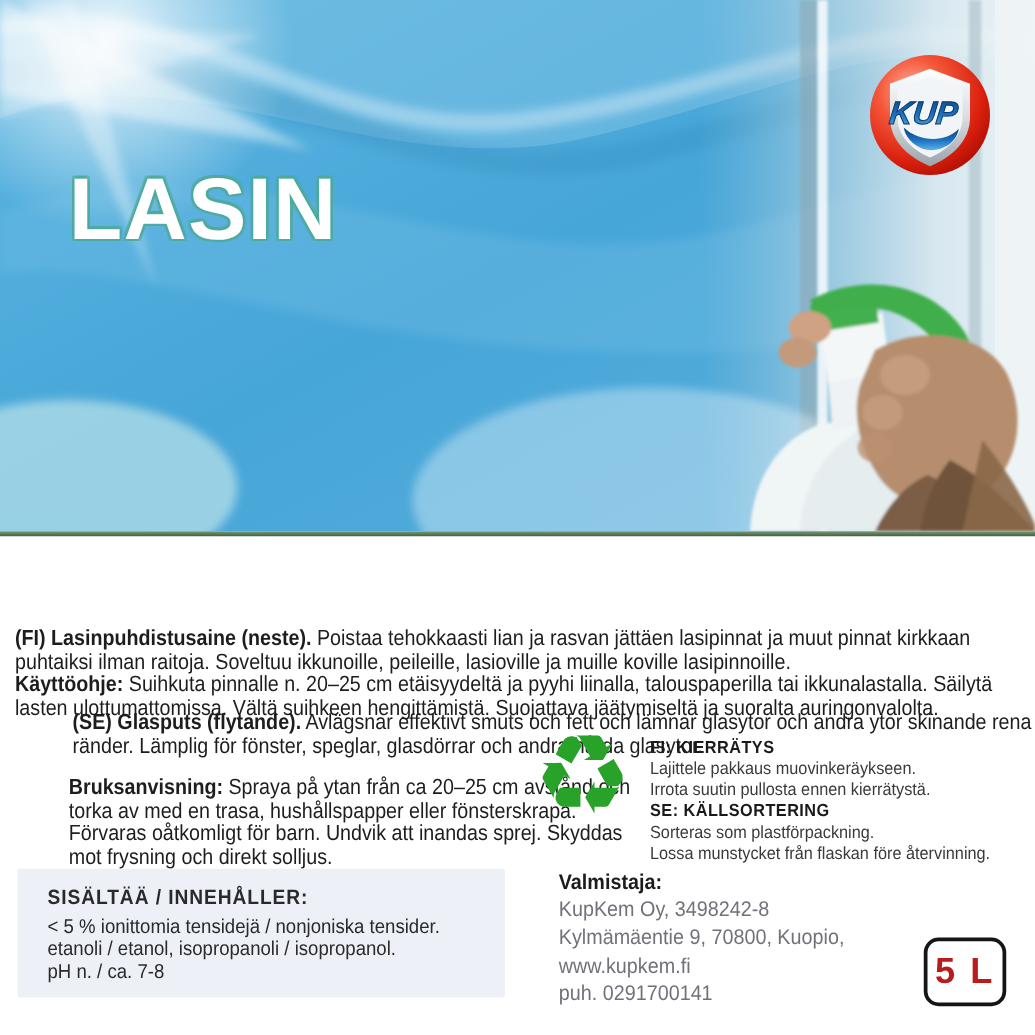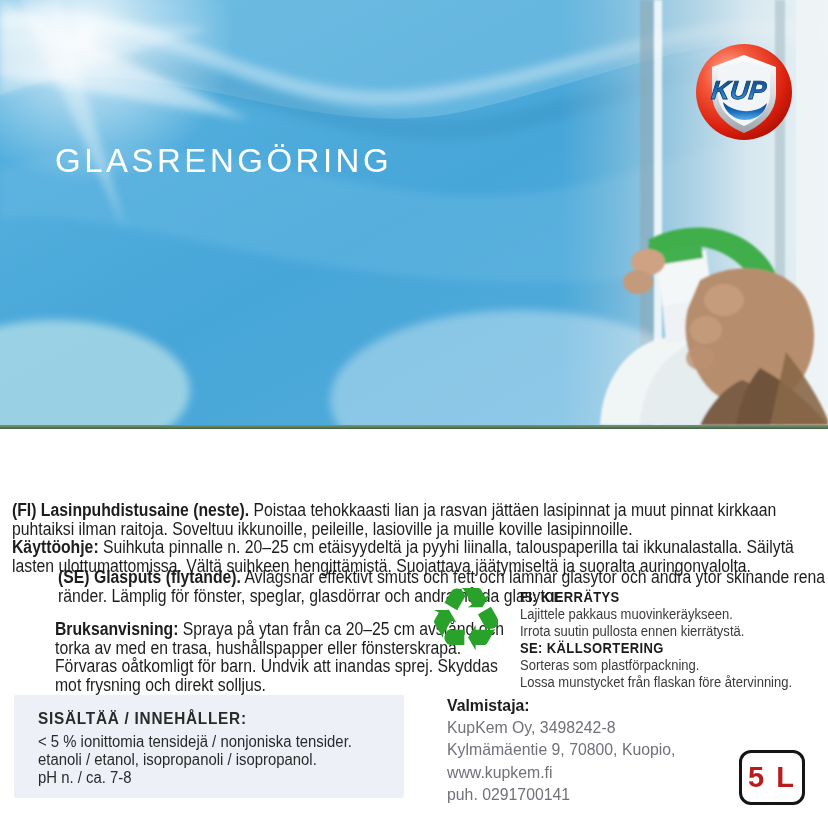--- a/index.html
+++ b/index.html
@@ -141,21 +141,21 @@
       <ellipse cx="706" cy="330" rx="16" ry="14" fill="#c79d7d" opacity="0.8"></ellipse>
       <ellipse cx="700" cy="358" rx="14" ry="12" fill="#bb9171" opacity="0.8"></ellipse>
       <path d="M742,380 C770,392 800,412 828,425 L700,425 C710,404 724,388 742,380 Z" fill="#7c5d44"></path>
       <path d="M760,368 C790,384 812,406 828,425 L736,425 C740,402 748,382 760,368 Z" fill="#6f523b"></path>
       <path d="M786,352 C804,374 820,400 828,420 L828,425 L770,425 Z" fill="#8a6848" opacity="0.9"></path>
     </g>
   </svg>
 </div>
 
 <div class="title-block">
-  <div class="subtitle">GLASRENGÖRING</div>
+  <div class="title">LASIN</div>
 </div>
 
 <div class="logo">
   <svg width="100" height="100" viewBox="0 0 100 100">
     <defs>
       <radialGradient id="ball" cx="0.35" cy="0.3" r="0.8">
         <stop offset="0" stop-color="#ffb3a0"></stop>
         <stop offset="0.35" stop-color="#f4573a"></stop>
         <stop offset="0.75" stop-color="#d81e0c"></stop>
         <stop offset="1" stop-color="#a50d02"></stop>

